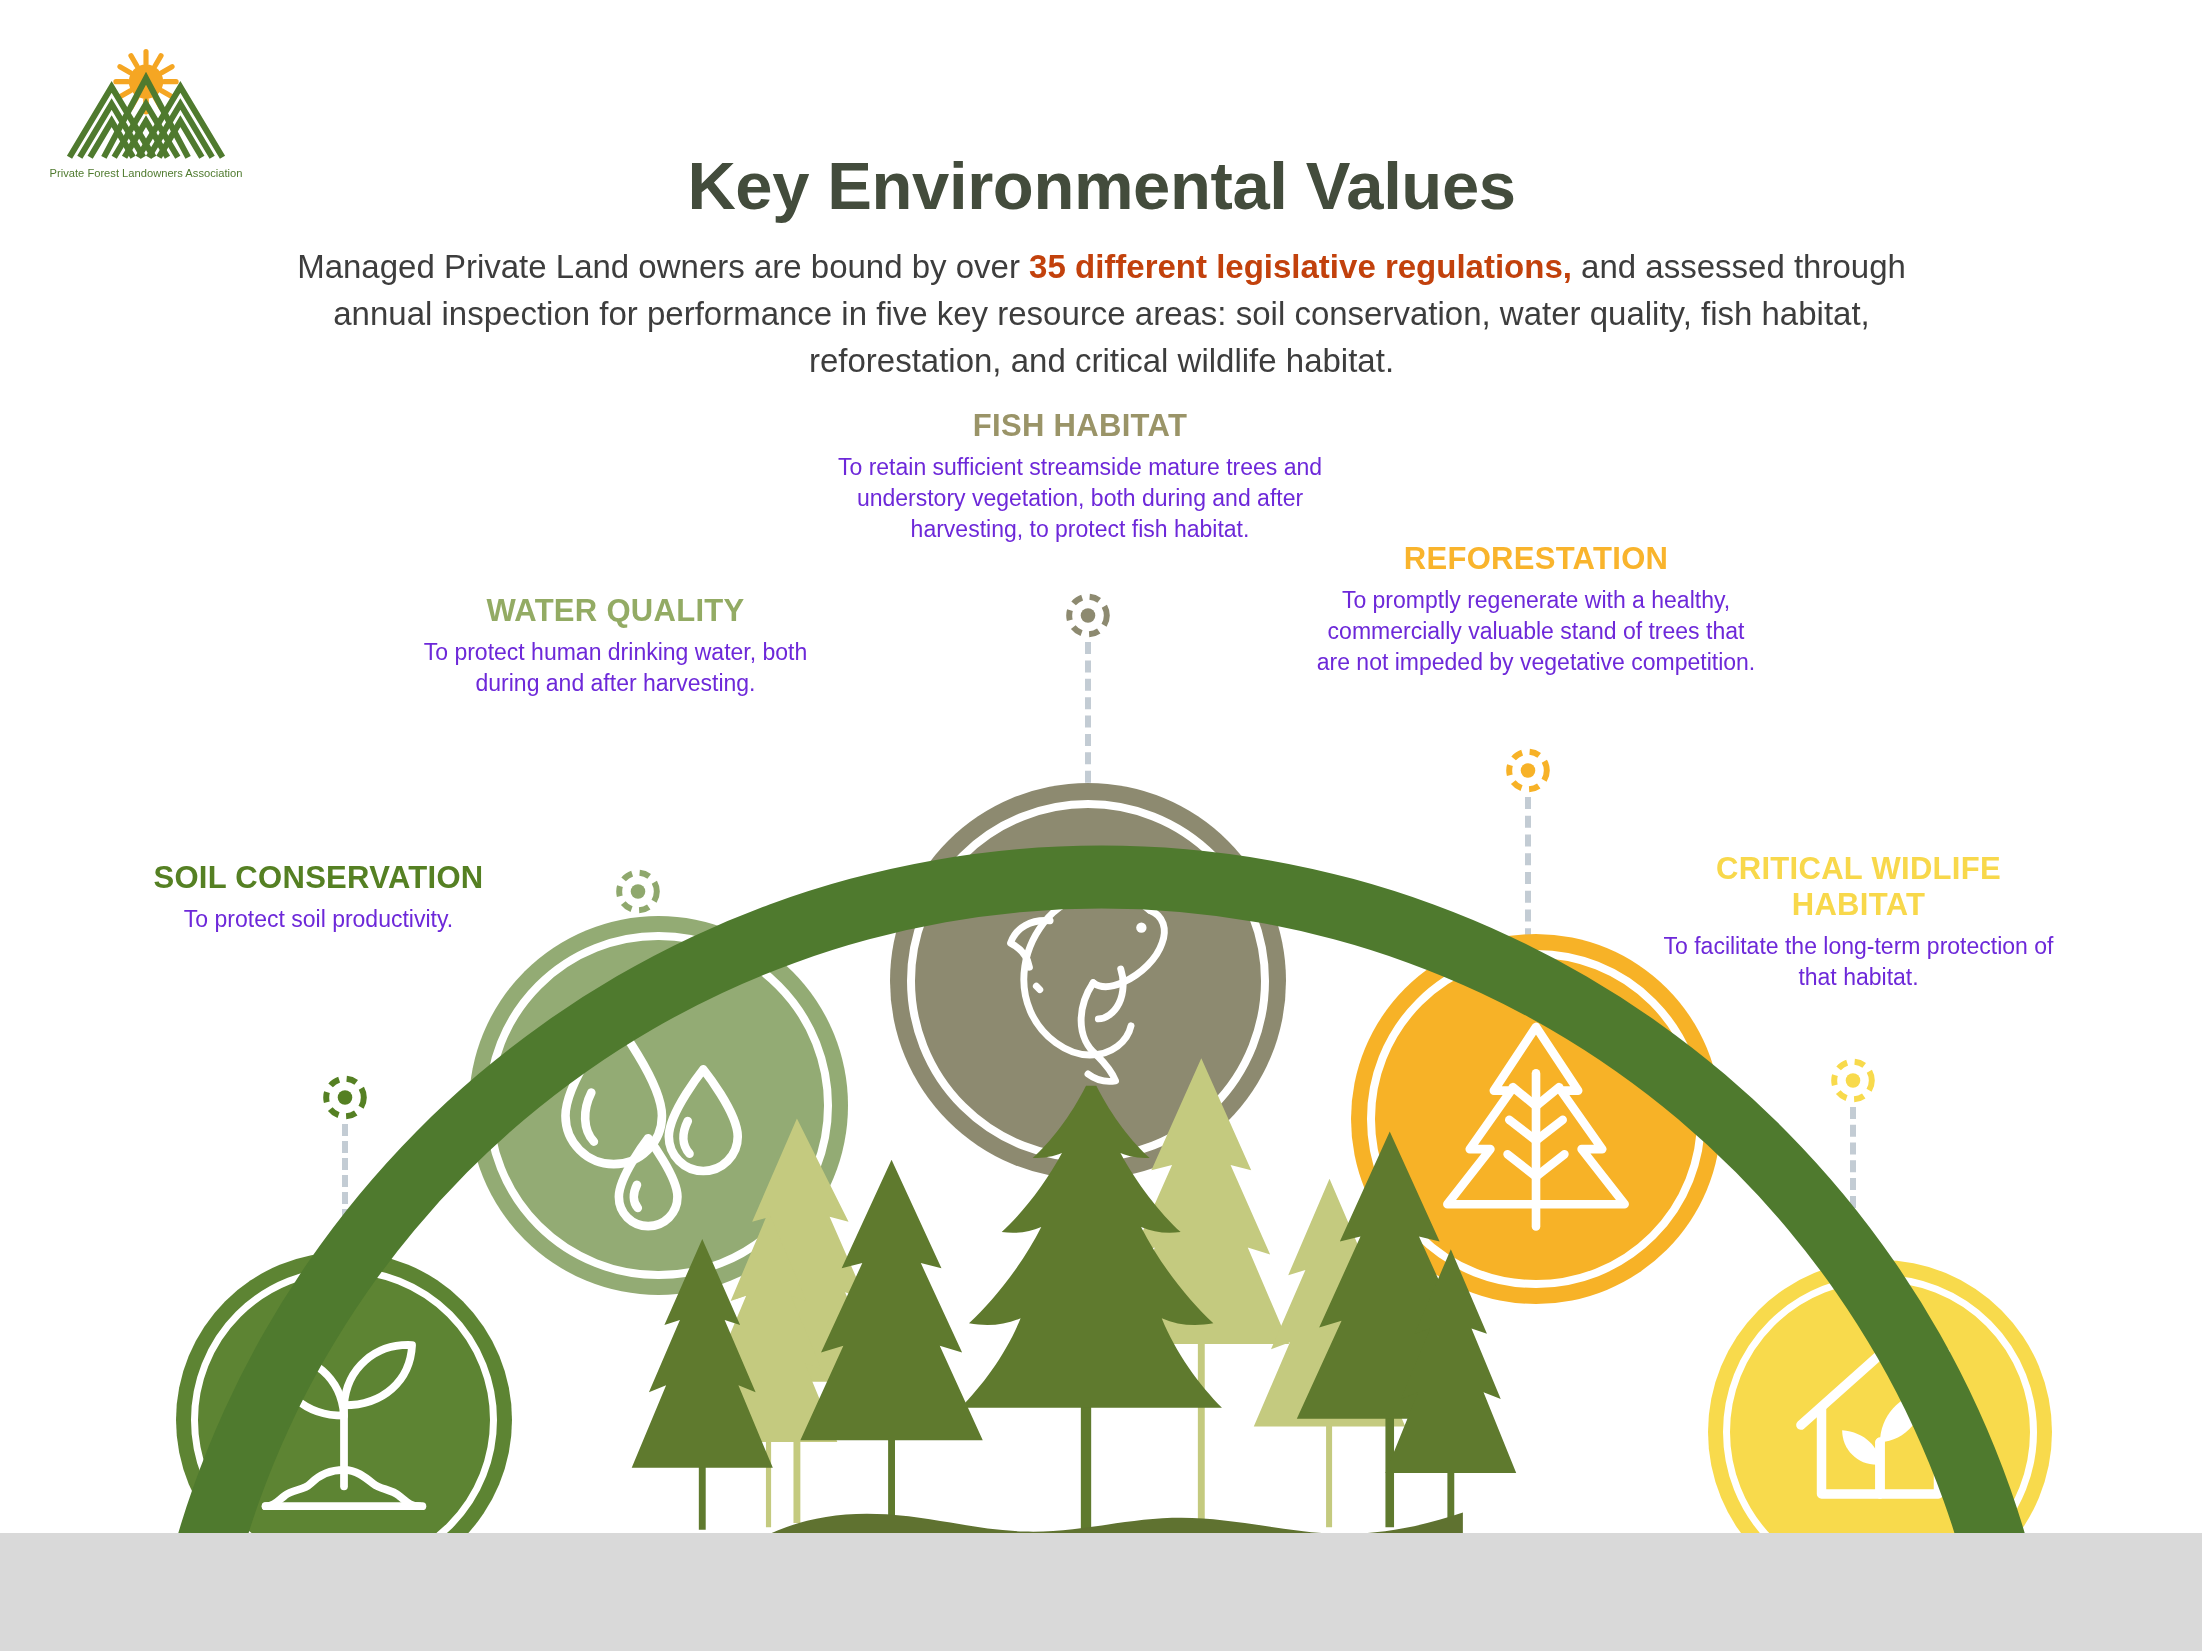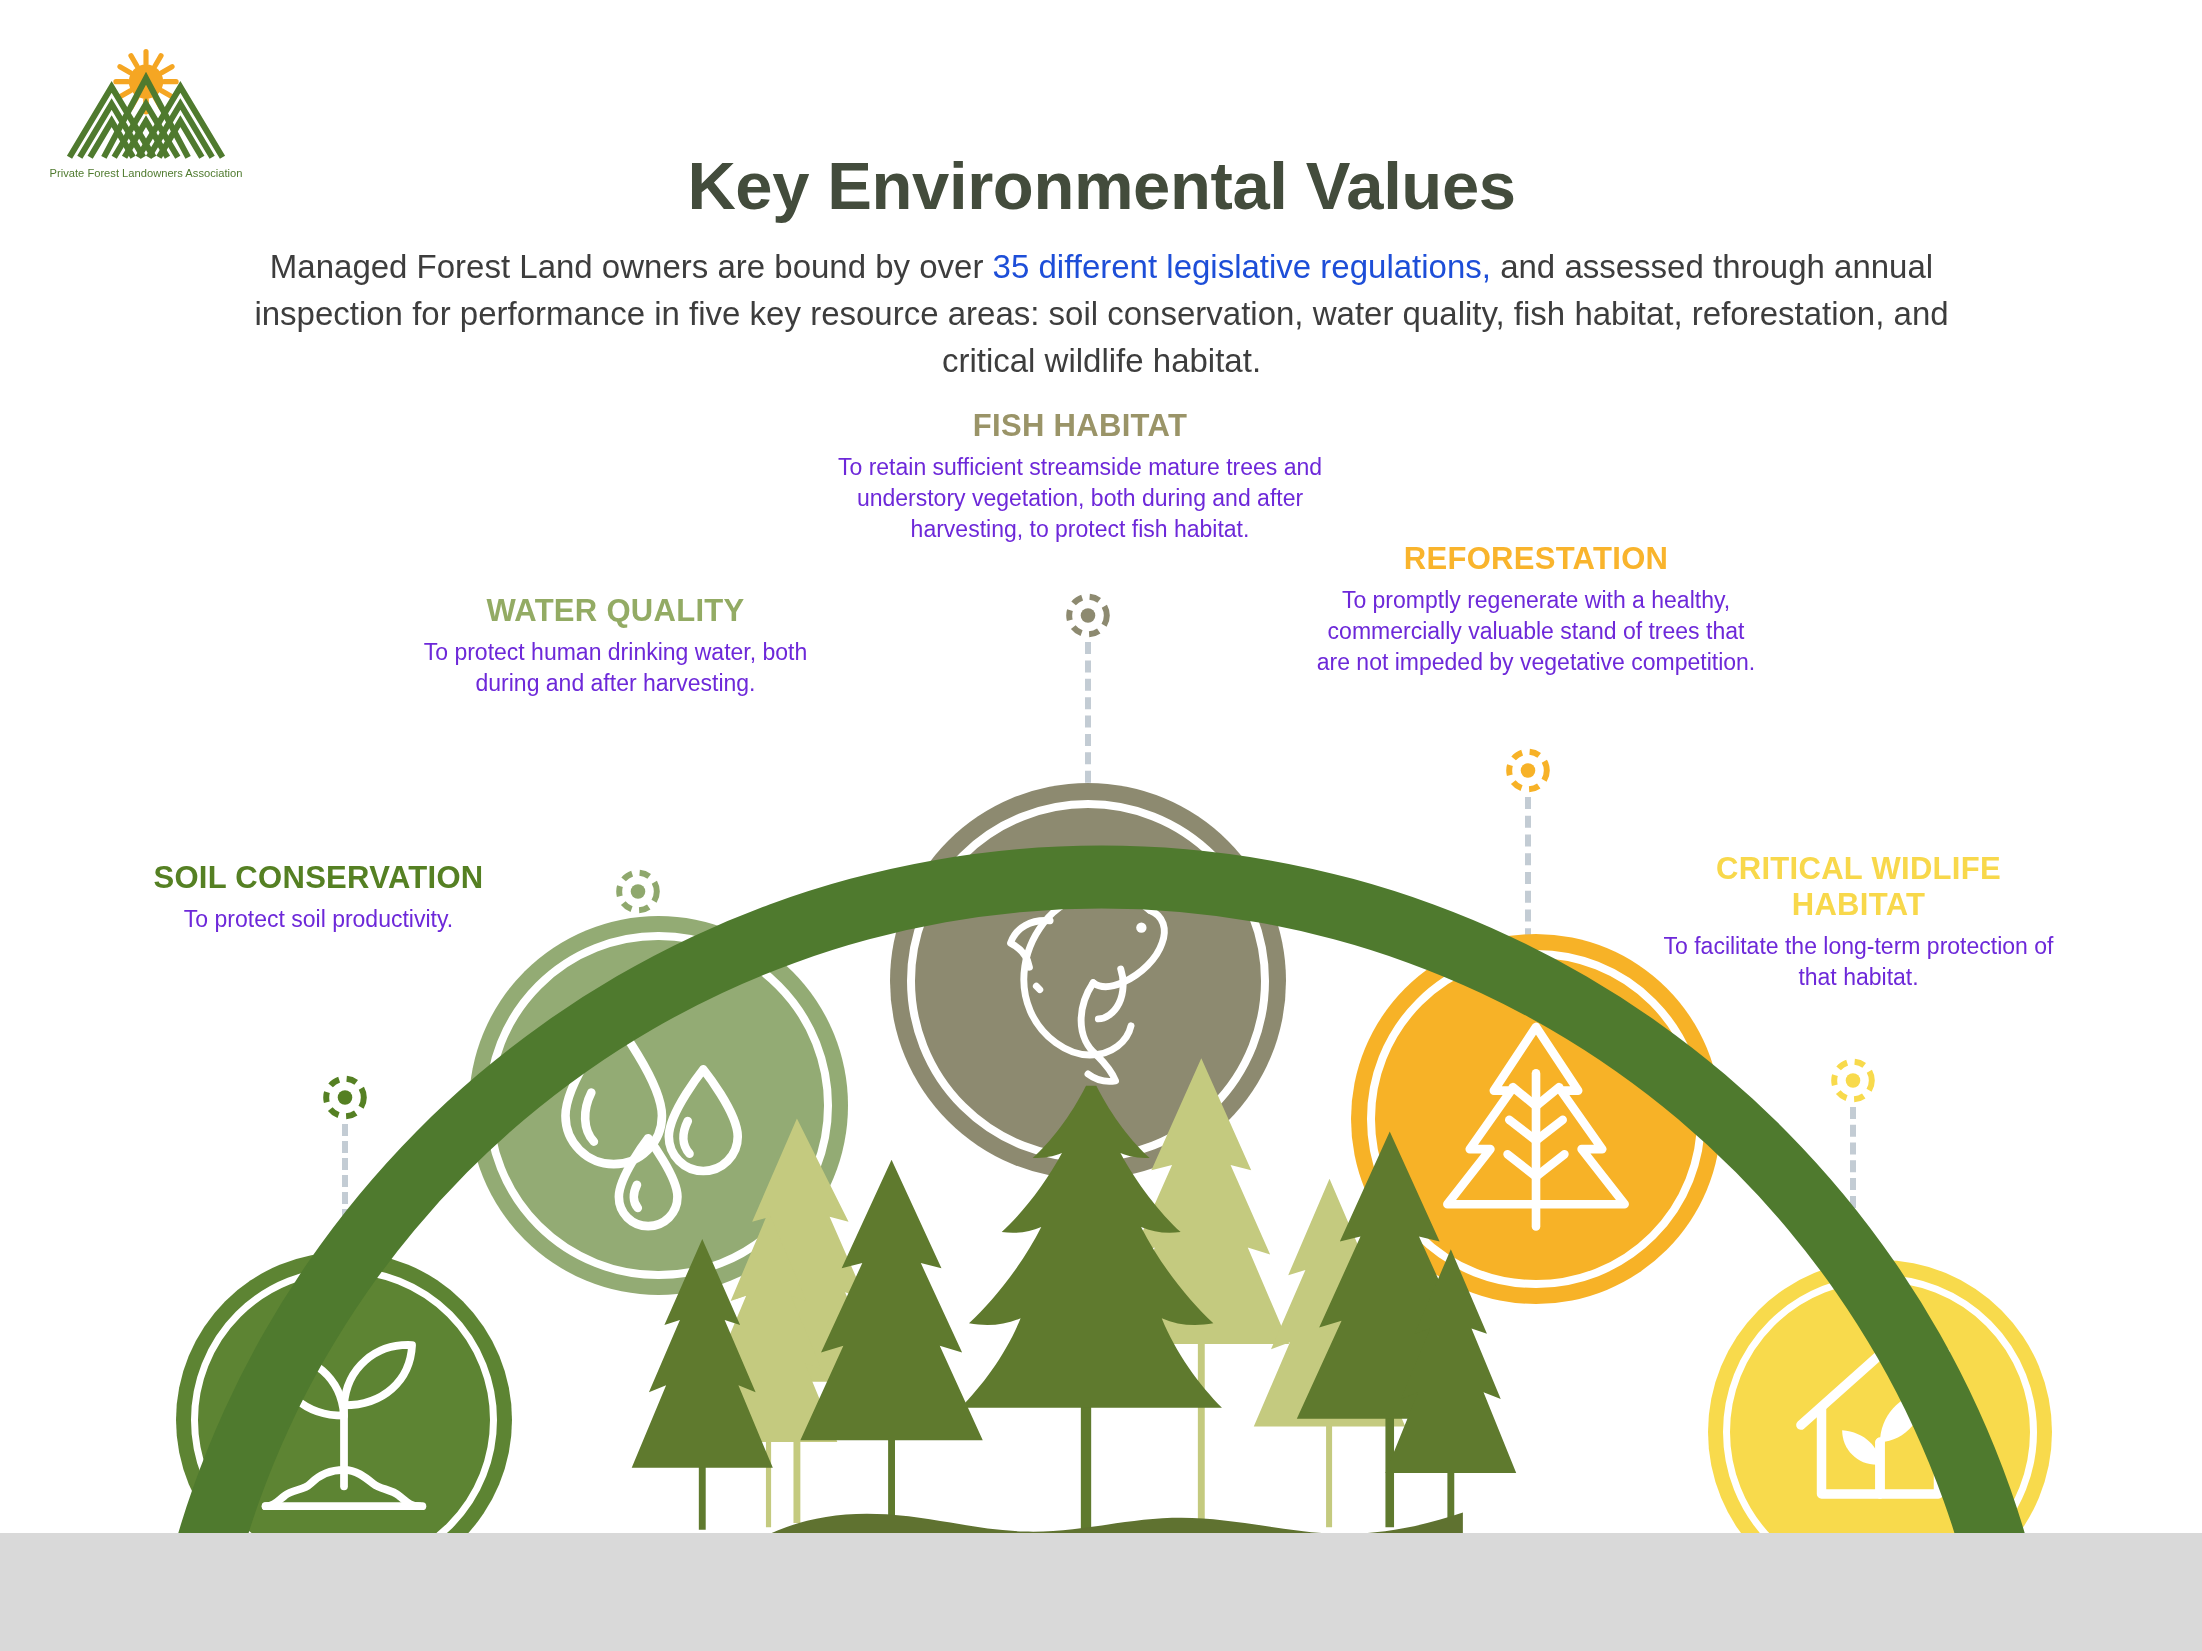--- a/index.html
+++ b/index.html
@@ -20,21 +20,21 @@
   
   .page-title{
     position:absolute;left:0;top:105px;width:2203px;text-align:center;
     font-size:67px;font-weight:bold;color:#434c3c;letter-spacing:-0.4px;
     line-height:1.08;
   }
   .page-subtitle{
     position:absolute;left:50%;transform:translateX(-50%);top:211px;width:1712px;
     text-align:center;font-size:33px;line-height:1.42;color:#3d3d3d;
   }
-  .page-subtitle b{font-weight:normal;color:#1d4ed8;}
+  .page-subtitle b{font-weight:bold;color:#c2410c;}
 
   
   .label-block{position:absolute;text-align:center;}
   .label-title{font-size:31px;font-weight:bold;line-height:1.17;letter-spacing:0.3px;margin-top:8px;}
   .label-desc{font-size:23px;line-height:1.34;color:#6d28d9;margin-top:7.7px;}
 
   .lb-soil{left:112px;top:852px;width:413px;}
   .lb-water{left:396px;top:585px;width:439px;}
   .lb-fish{left:826px;top:400px;width:508px;}
   .lb-refor{left:1308px;top:533px;width:456px;}
@@ -124,21 +124,21 @@
         <path d="M130 140 L155 98 L180 140"></path>
         <path d="M118 140 L155 78 L192 140"></path>
         <path d="M106 140 L155 58 L204 140"></path>
       </g>
       <text x="115" y="163" text-anchor="middle" font-family="Liberation Sans, sans-serif" font-size="13" fill="#4f7a2e">Private Forest Landowners Association</text>
     </svg>
   </div>
 
   <h1 class="page-title">Key Environmental Values</h1>
   <p class="page-subtitle">
-    <span>Managed Forest Land owners are bound by over </span><b>35 different legislative regulations,</b><span> and assessed through annual inspection for performance in five key resource areas: soil conservation, water quality, fish habitat, reforestation, and critical wildlife habitat.</span>
+    <span>Managed Private Land owners are bound by over </span><b>35 different legislative regulations,</b><span> and assessed through annual inspection for performance in five key resource areas: soil conservation, water quality, fish habitat, reforestation, and critical wildlife habitat.</span>
   </p>
 
   <div class="label-block lb-soil">
     <div class="label-title" style="color:#558023">SOIL CONSERVATION</div>
     <div class="label-desc">To protect soil productivity.</div>
   </div>
 
   <div class="label-block lb-water">
     <div class="label-title" style="color:#93ab64">WATER QUALITY</div>
     <div class="label-desc">To protect human drinking water, both during and after harvesting.</div>

